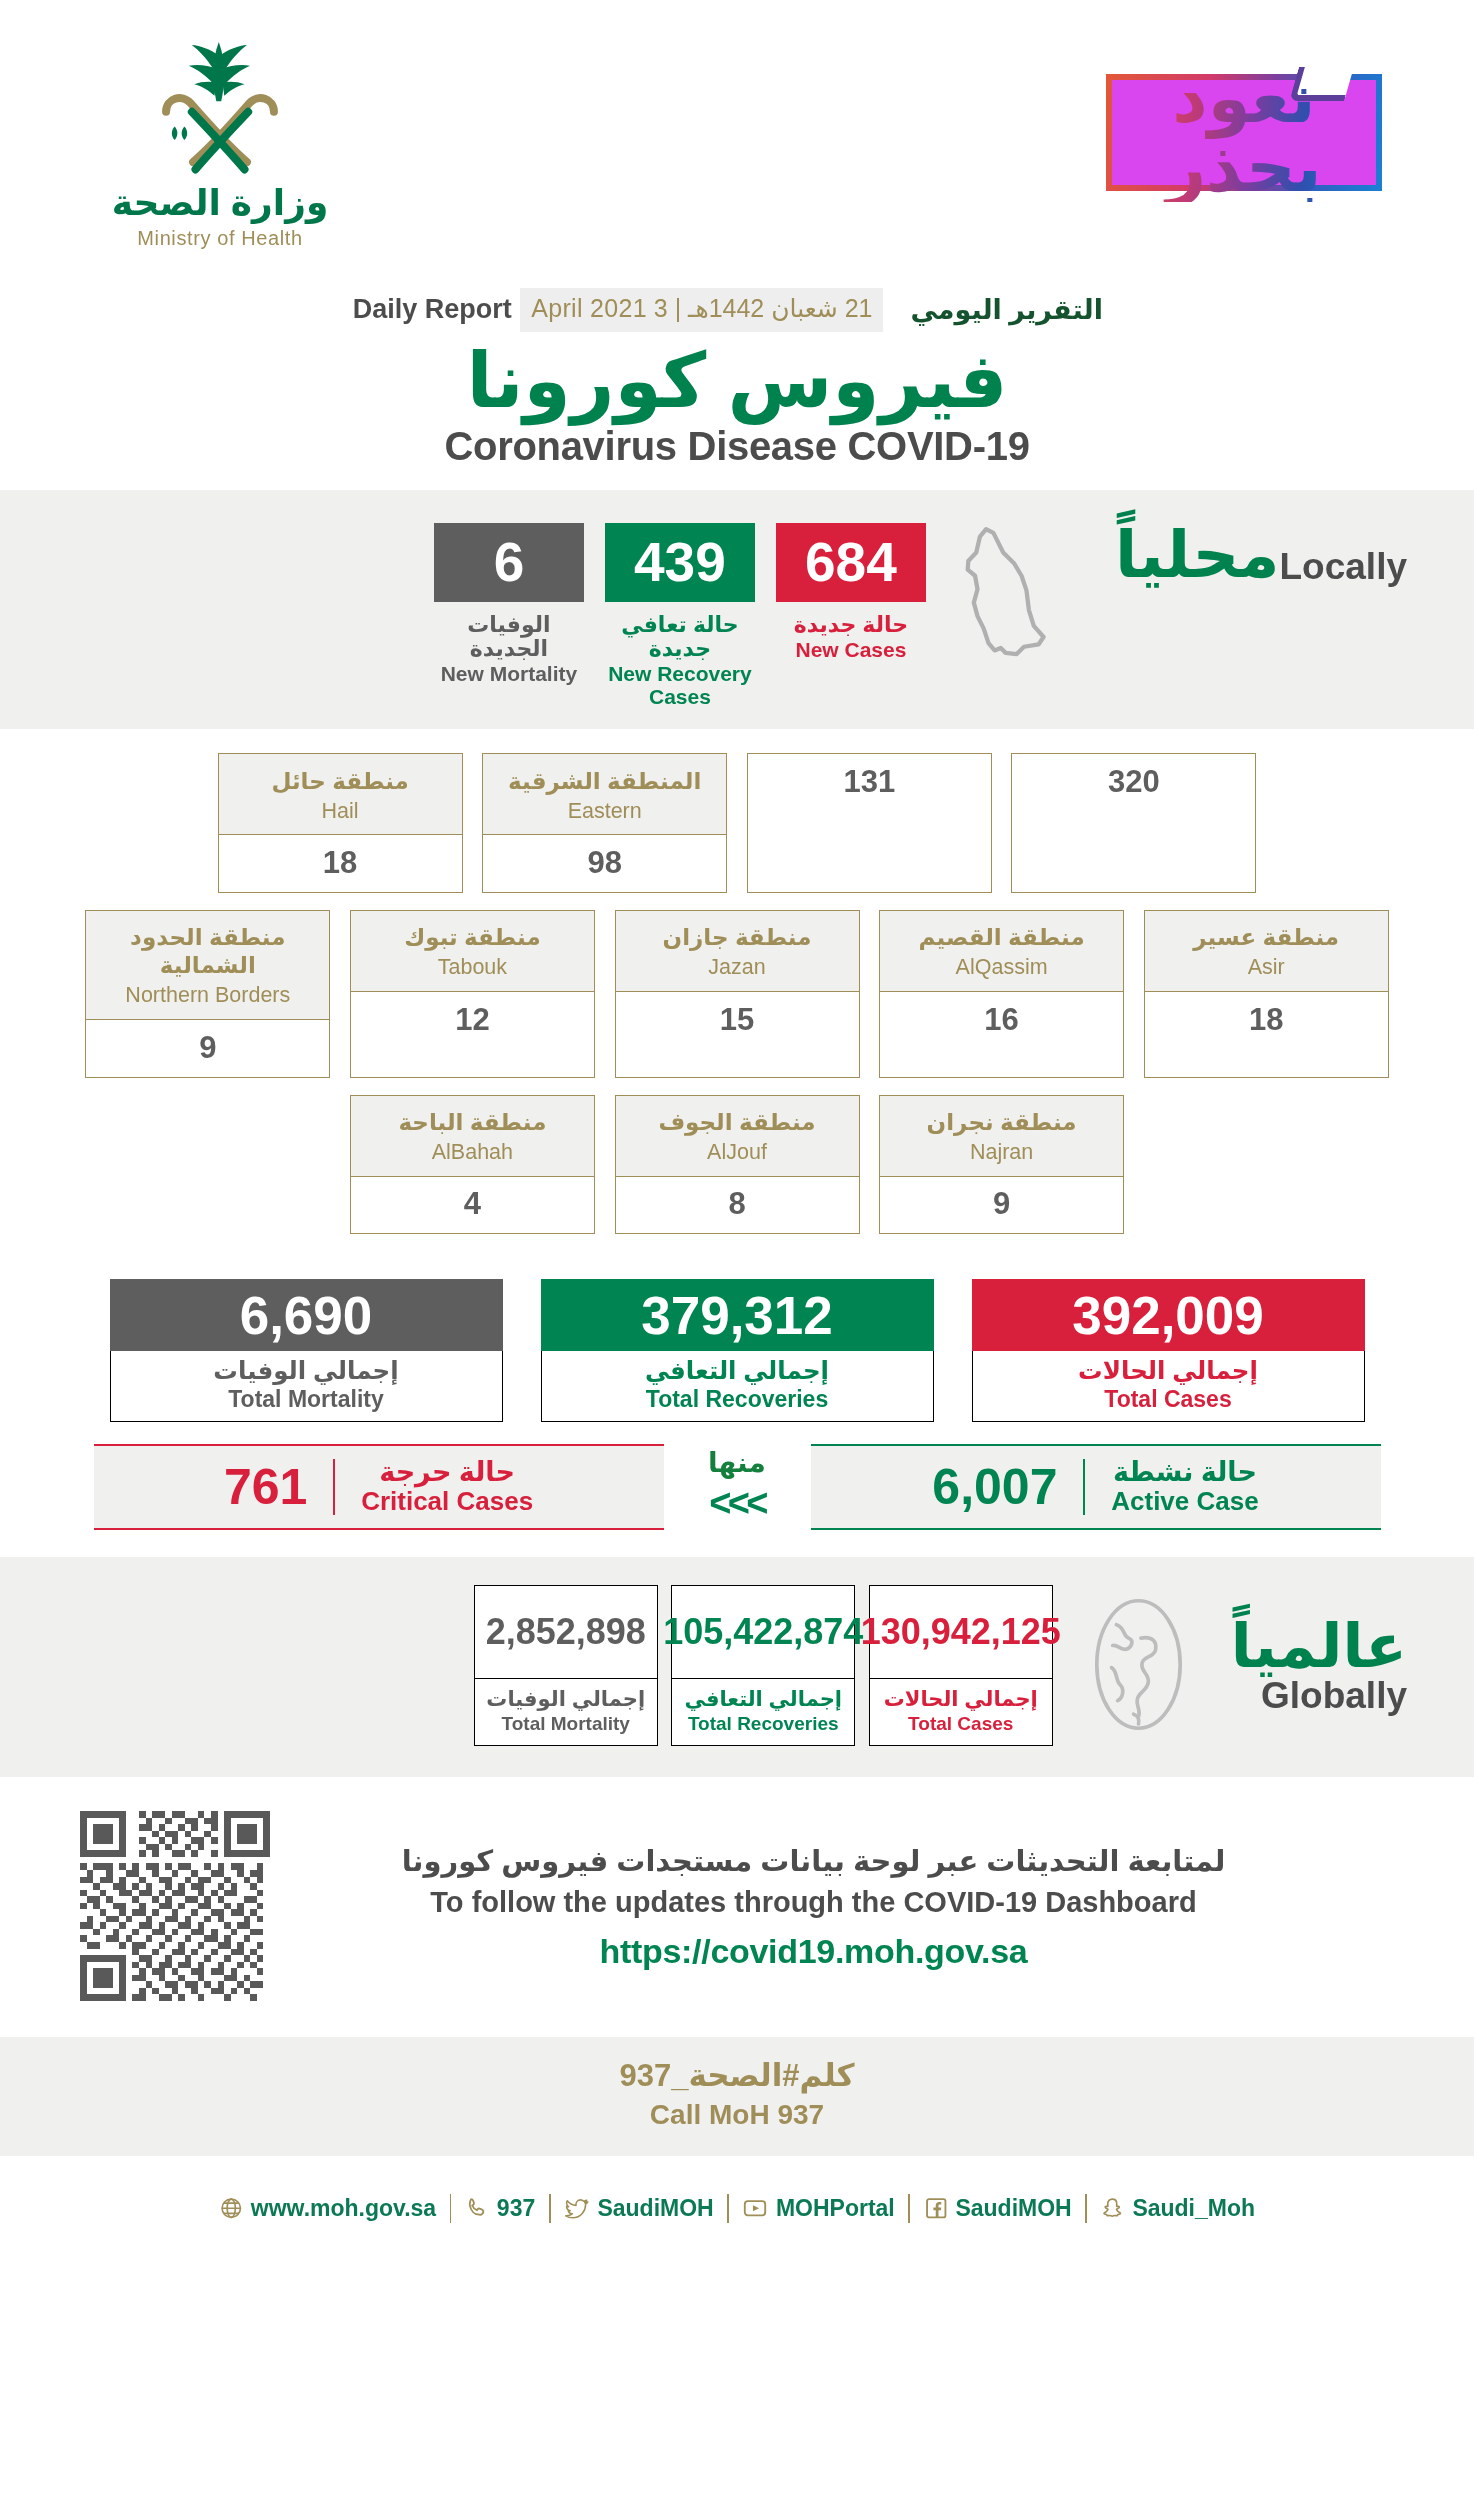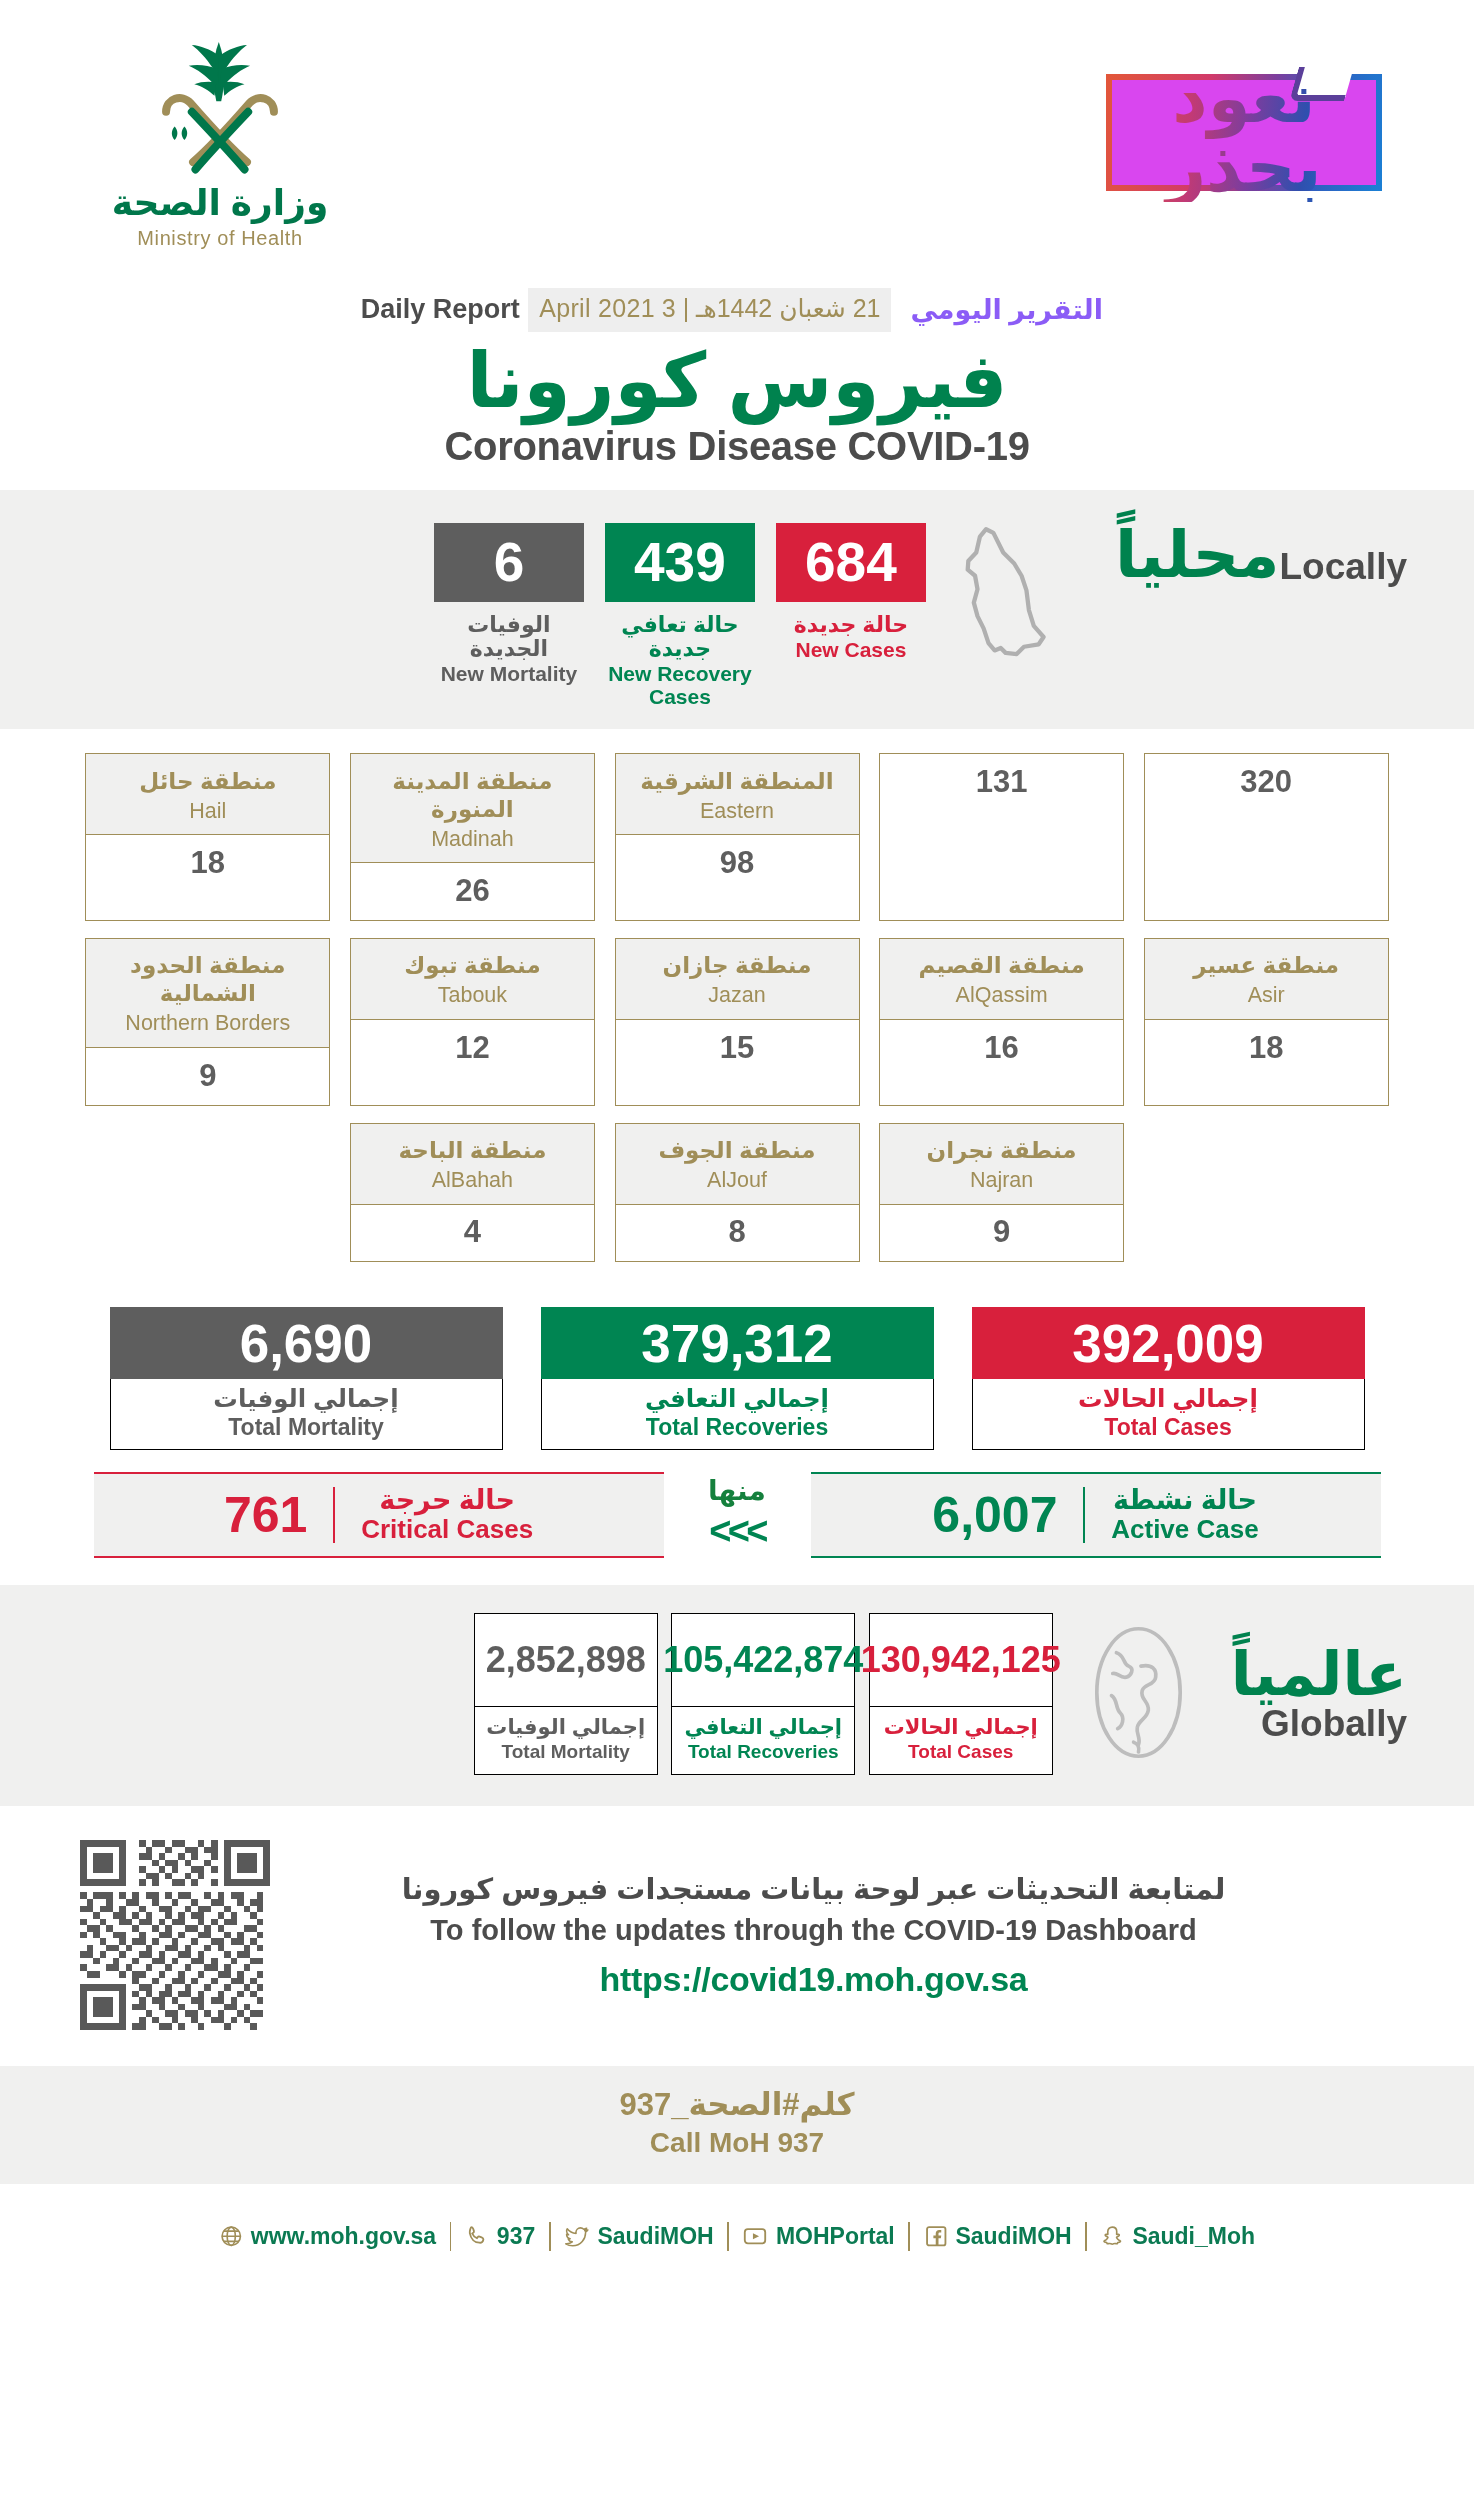--- a/index.html
+++ b/index.html
@@ -33,21 +33,21 @@
     line-height:1;letter-spacing:-1.2px;
   }
   .campaign .notch{position:absolute;right:27px;top:-13.5px;width:49px;height:28px;background:#fff;
     border-left:6.1px solid #5b3f9a;border-bottom:6.1px solid #5b3f9a;transform:skewX(-16deg);border-radius:0 0 0 8.6px;}
 
   .title-wrap{position:absolute;left:0;right:0;top:288px;text-align:center;}
   .report-line{
     display:flex;align-items:center;justify-content:center;gap:0;
     direction:rtl;font-size:27px;color:#4c4c4c;font-weight:bold;
   }
-  .report-line .ar-daily{color:#8b5cf6;padding:0 19px;}
+  .report-line .ar-daily{color:#14532d;padding:0 27px;}
   .report-line .date-chip{
     background:#eeeeee;color:#a08e58;font-weight:normal;font-size:25px;
     padding:6.1px 11px 8.6px;display:inline-block;letter-spacing:0.3px;
   }
   .report-line .en-daily{color:#4c4c4c;padding:0 8.6px;font-weight:bold;direction:ltr;}
 
   .big-title-ar{font-size:76px;color:#00824e;font-weight:bold;direction:rtl;margin-top:9.8px;line-height:1.05;letter-spacing:-0.6px;}
   .big-title-en{font-size:40px;color:#4c4c4c;font-weight:bold;margin-top:2.5px;letter-spacing:-0.3px;}
 
   
@@ -228,27 +228,20 @@
 
   <div class="band-white regions">
 
     <div class="reg-row">
       <div class="reg-card">
         <div class="head">
             <div class="ar">منطقة حائل</div>
             <div class="en">Hail</div>
           </div>
         <div class="val">18</div>
-      </div>
-      <div class="reg-card">
-        <div class="head">
-            <div class="ar">منطقة المدينة المنورة</div>
-            <div class="en">Madinah</div>
-          </div>
-        <div class="val">26</div>
       </div>
       <div class="reg-card">
         <div class="head">
             <div class="ar">المنطقة الشرقية</div>
             <div class="en">Eastern</div>
           </div>
         <div class="val">98</div>
       </div>
       <div class="reg-card">
         <div class="val">131</div>

